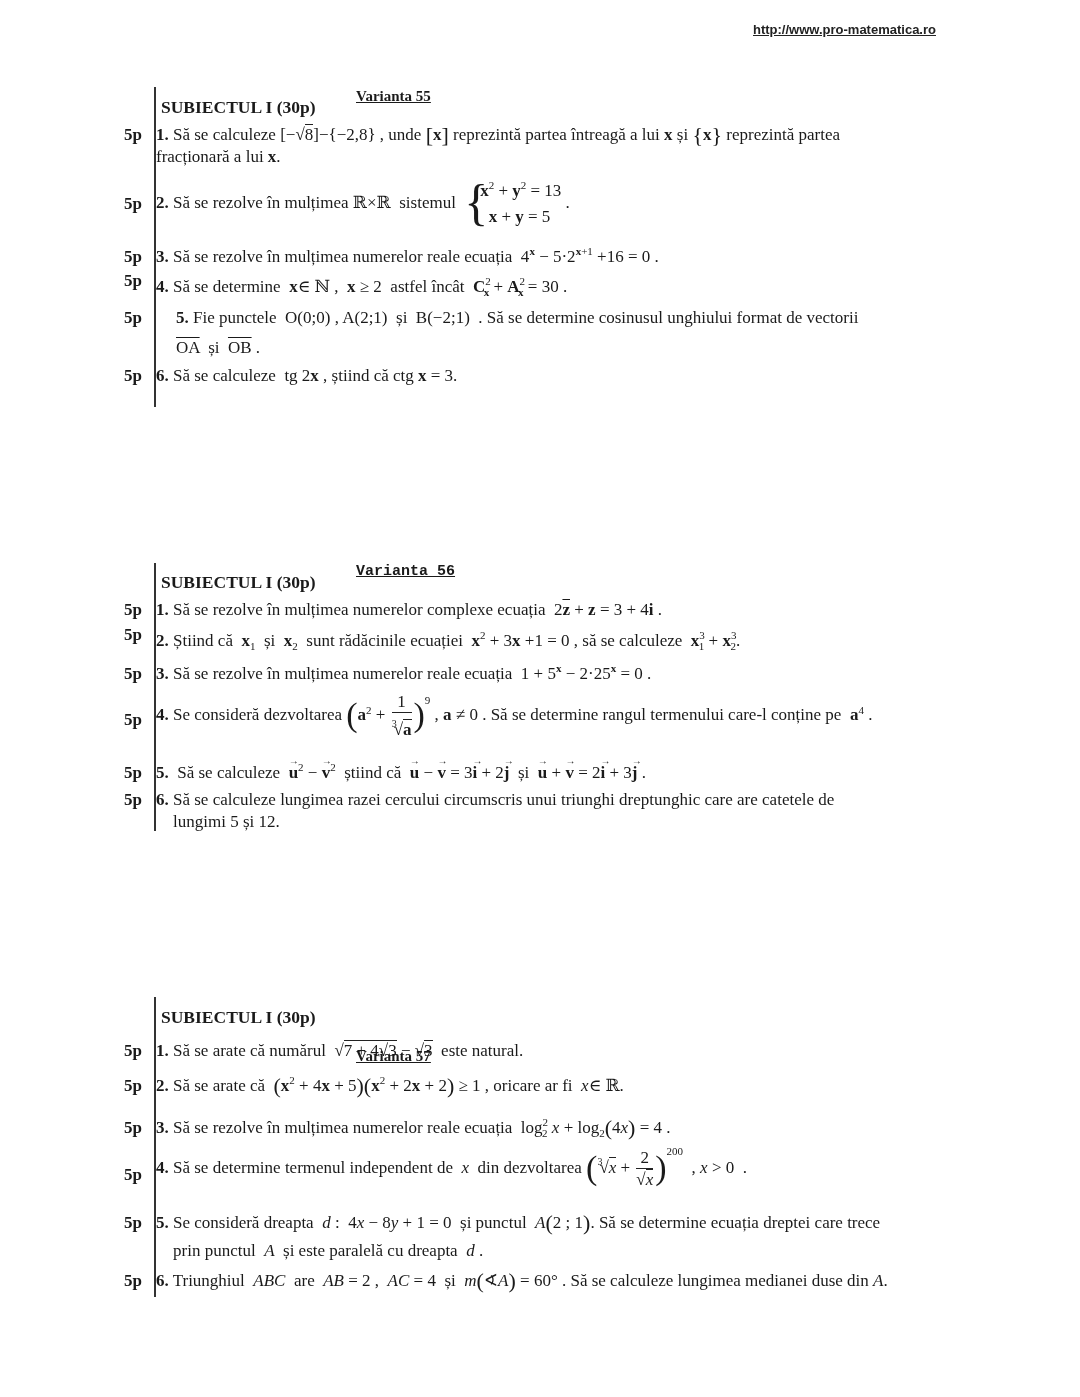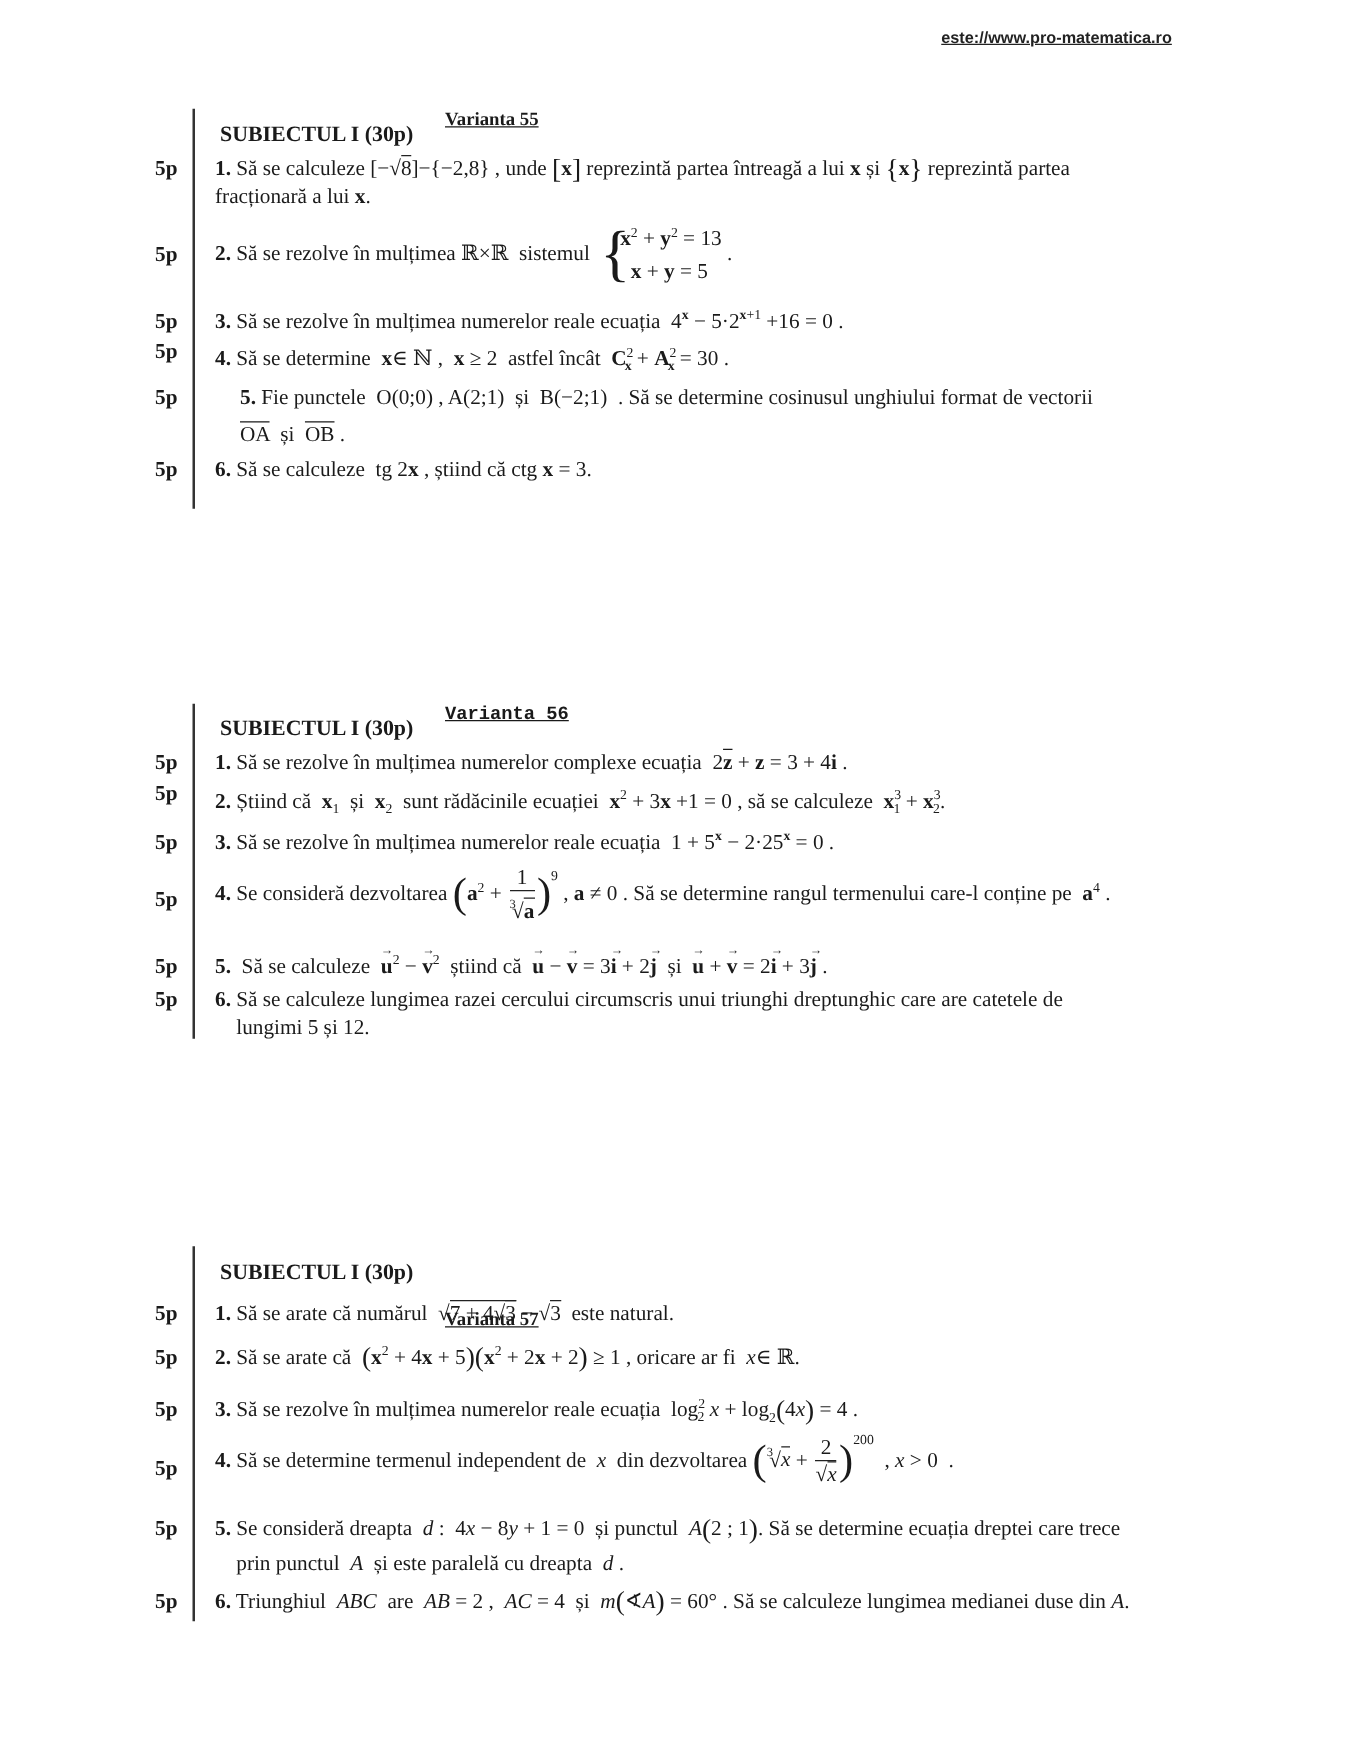--- a/index.html
+++ b/index.html
@@ -13,26 +13,26 @@
     font-family: "Liberation Sans", "DejaVu Sans", sans-serif;
     font-weight: bold; font-size: 13px; text-decoration: underline; color: #222;
   }
   .block { position: absolute; left: 0; width: 1080px; }
   .vrule { position: absolute; left: 154px; width: 1.5px; background: #333; }
   .variant {
     position: absolute; left: 356px;
     font-weight: bold; font-size: 15px; text-decoration: underline;
   }
   .subject {
-    position: absolute; left: 176px;
+    position: absolute; left: 161px;
     font-weight: bold; font-size: 17.5px;
   }
   .row { position: absolute; left: 0; width: 1080px; font-size: 17px; line-height: 22px; }
   .pts { position: absolute; left: 124px; font-weight: bold; font-size: 17px; }
-  .txt { position: absolute; left: 172px; width: 830px; }
+  .txt { position: absolute; left: 156px; width: 830px; }
   .num { font-weight: bold; }
   .b { font-weight: bold; }
   .i { font-style: italic; }
   sup, sub { font-size: 11px; line-height: 0; }
   .ovl { text-decoration: overline; text-align: right; }
   .big { font-size: 22px; vertical-align: -2px; }
   .xl { font-size: 34px; vertical-align: -6px; font-weight: 300; }
   .sys { display: inline-block; vertical-align: middle; position: relative; padding-left: 16px; margin-left: 4px; }
   .sys .brace { position: absolute; left: 0; top: -4px; font-size: 50px; line-height: 56px; font-weight: 200; }
   .sys .line { display: block; line-height: 26px; }
@@ -40,21 +40,21 @@
   .frac .n { display: block; border-bottom: 1px solid #222; padding: 0 2px; line-height: 20px; }
   .frac .d { display: block; line-height: 22px; }
   .root { border-top: 1px solid #222; padding-top: 0; }
   .idx { font-size: 10px; vertical-align: 8px; margin-right: -3px; }
   .vec { position: relative; display: inline-block; }
   .vec::before { content: "\2192"; position: absolute; top: -12px; left: 0; font-size: 10px; }
 </style>
 </head>
 <body>
 
-<a class="site-link">este://www.pro-matematica.ro</a>
+<a class="site-link">http://www.pro-matematica.ro</a>
 
 <div class="block" style="top:0;">
   <div class="vrule" style="top:87px;height:320px;"></div>
   <div class="variant" style="top:88px;">Varianta 55</div>
   <div class="subject" style="top:97px;">SUBIECTUL I (30p)</div>
 
   <div class="row" style="top:124px;">
     <span class="pts">5p</span>
     <div class="txt">
       <span class="num">1.</span> Să se calculeze [−√<span class="root">8</span>]−{−2,8} , unde <span class="big">[</span><span class="b">x</span><span class="big">]</span> reprezintă partea întreagă a lui <span class="b">x</span> și <span class="big">{</span><span class="b">x</span><span class="big">}</span> reprezintă partea<br>fracționară a lui <span class="b">x</span>.

